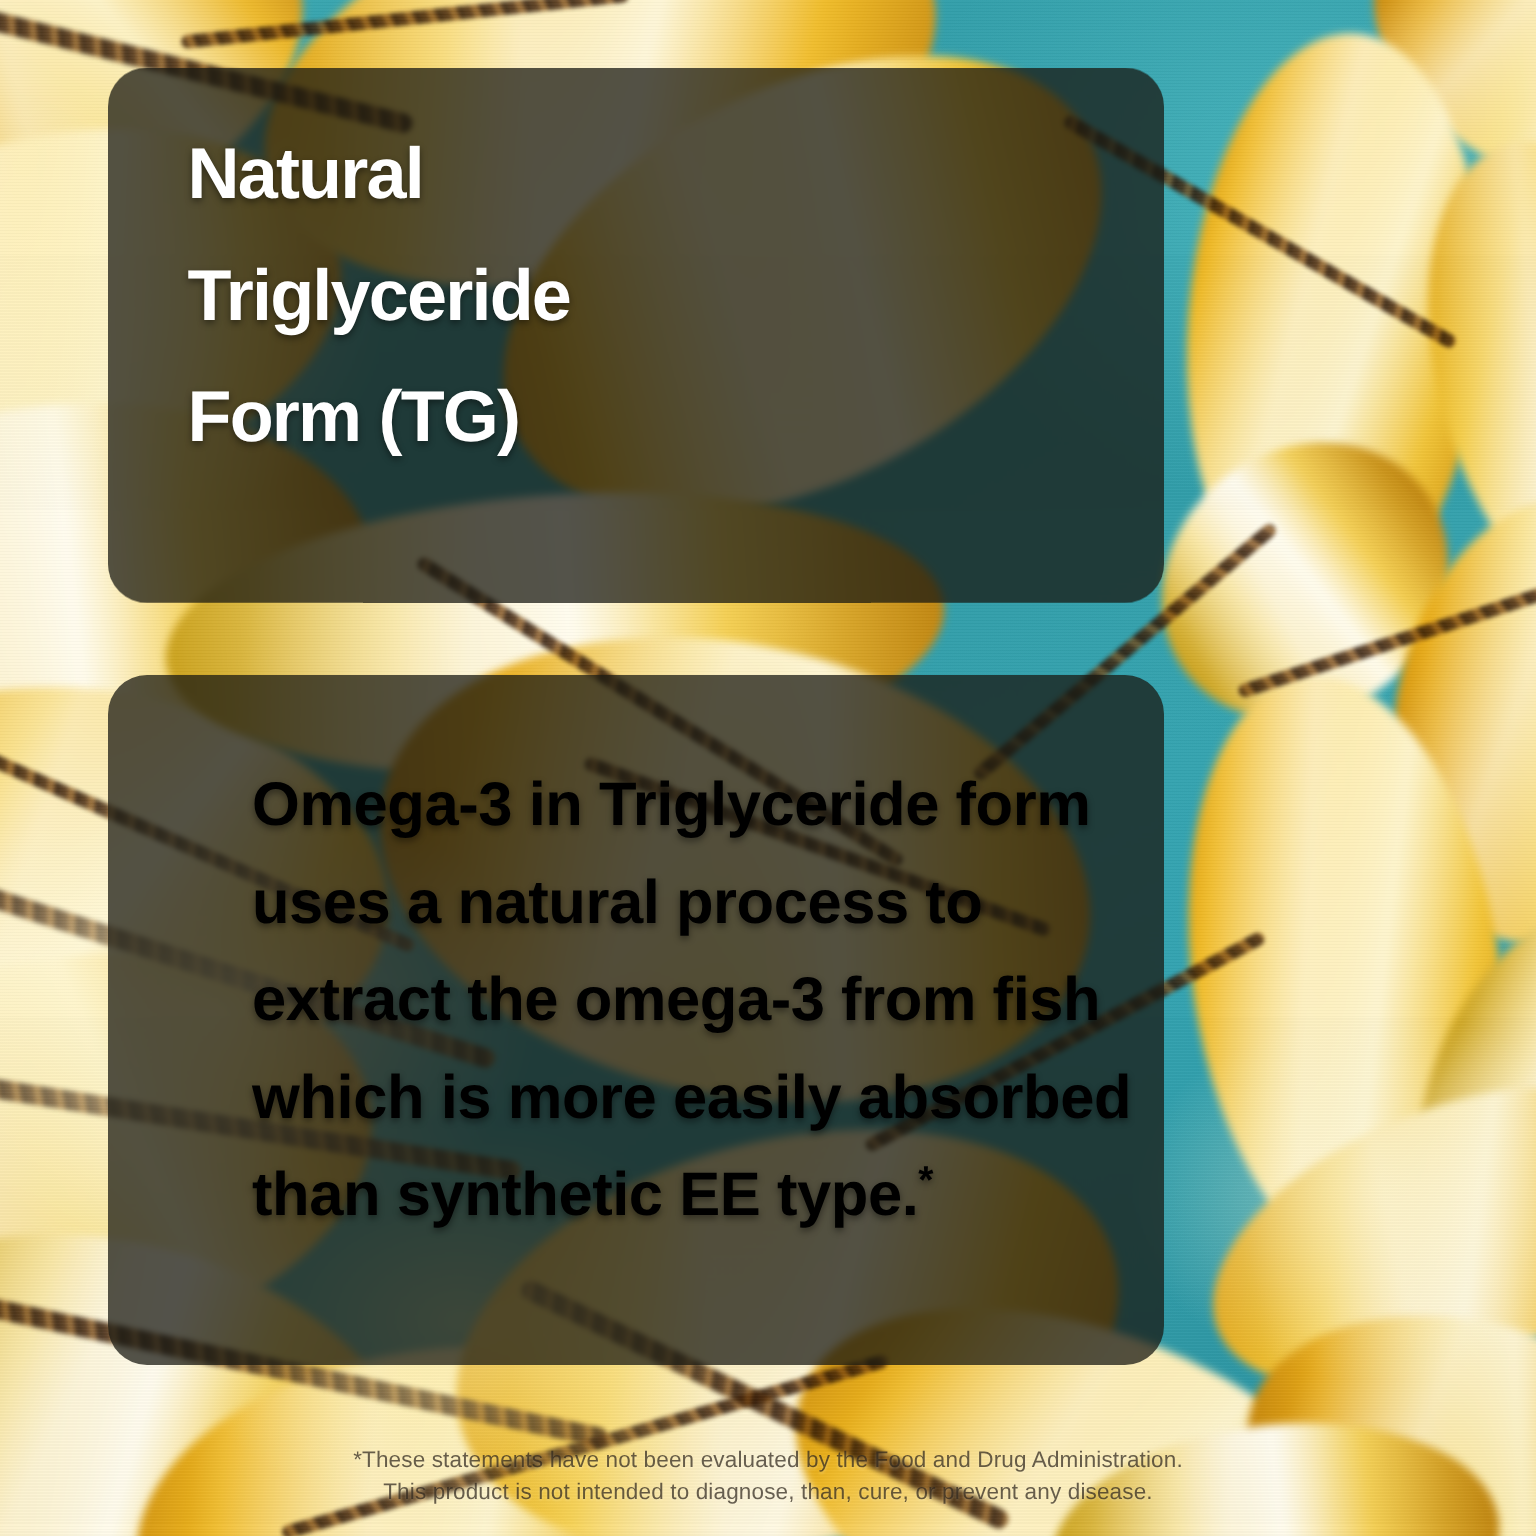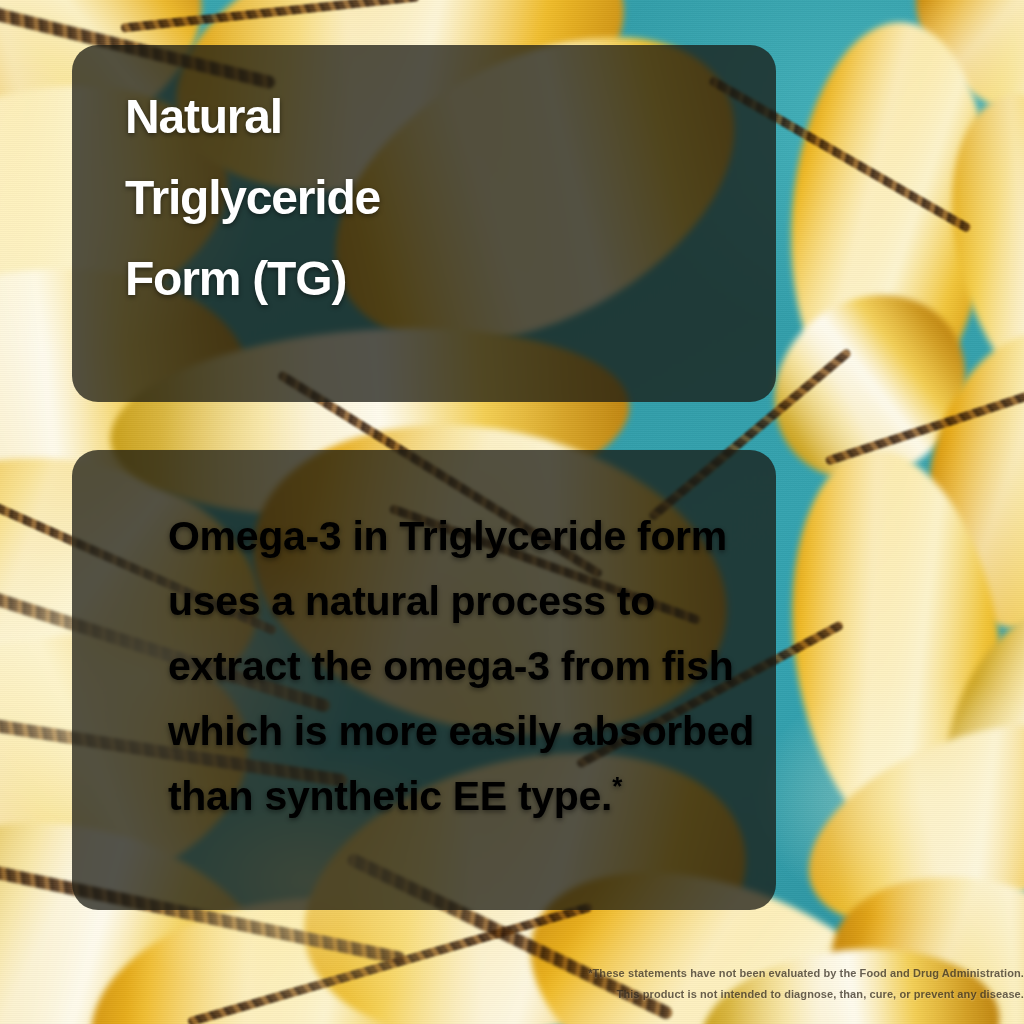--- a/index.html
+++ b/index.html
@@ -115,24 +115,24 @@
   .body-text .sup{
     font-size:26px;
     vertical-align:super;
     line-height:0;
   }
 
   
   #disclaimer{
     position:absolute;
     left:0; right:0; top:963px;
-    text-align:right;
+    text-align:center;
     color:rgba(46,38,28,.72);
-    font-size:11px;
-    font-weight:700;
+    font-size:15px;
+    font-weight:400;
     line-height:21px;
     letter-spacing:.1px;
     text-shadow:0 1px 2px rgba(255,250,225,.30);
   }
   #disclaimer div{white-space:nowrap;}
 </style>
 </head>
 <body>
 
 <div id="stage">

